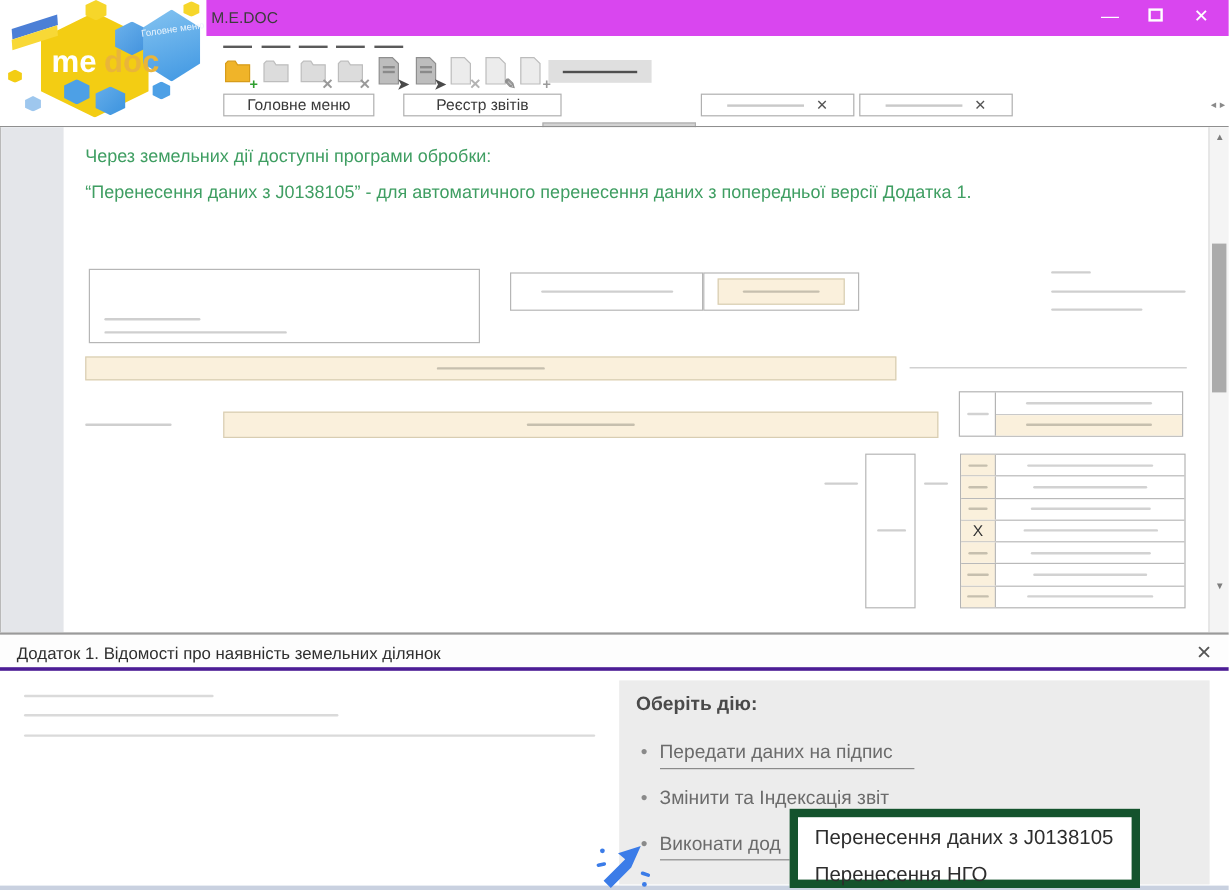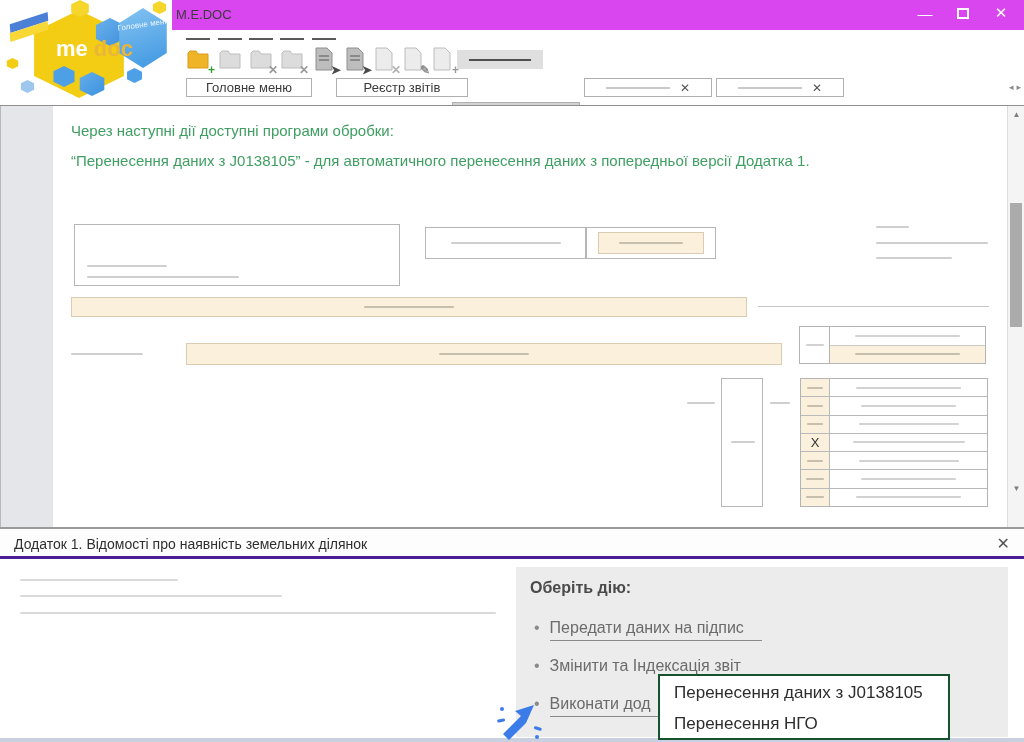--- a/index.html
+++ b/index.html
@@ -9,21 +9,21 @@
   
   #titlebar { position:absolute; left:0; top:0; width:1024px; height:30px; background:#d946ef; }
   #win-title { position:absolute; left:176px; top:7px; font-size:13px; color:#3c3c3c; }
   #win-controls { position:absolute; right:12px; top:4px; display:flex; gap:16px; align-items:center; }
   .wc { color:#fff; font-size:15px; width:22px; text-align:center; cursor:default; }
   .max-box { display:inline-block; width:12px; height:11px; border:2px solid #fff; }
 
   
   #logo-panel { position:absolute; left:0; top:0; width:172px; height:105px; background:#fff; z-index:3; overflow:hidden; }
   .hex { position:absolute; clip-path:polygon(50% 0, 94% 25%, 94% 75%, 50% 100%, 6% 75%, 6% 25%); }
-  #logo-text { position:absolute; left:56px; top:36px; font-size:22px; font-weight:bold; z-index:2; }
+  #logo-text { position:absolute; left:43px; top:36px; font-size:26px; font-weight:bold; z-index:2; }
   #logo-text .me { color:#fff; }
   #logo-text .doc { color:#e9b53a; margin-left:6px; }
   #flag-blue { position:absolute; left:10px; top:18px; width:38px; height:9px; background:#4c7fd6; transform:skewY(-14deg) rotate(-4deg); z-index:2;}
   #flag-yellow { position:absolute; left:10px; top:27px; width:38px; height:9px; background:#f8d836; transform:skewY(-14deg) rotate(-4deg); z-index:2;}
   #menu-hex-label { position:absolute; left:116px; top:20px; width:56px; text-align:center; color:#eaf4fd; font-size:8px; line-height:9px; transform:rotate(-8deg); z-index:2; }
 
   
   #toolbar { position:absolute; left:172px; top:30px; width:852px; height:48px; background:#fff; }
   .tb-slot { position:absolute; top:8px; width:28px; height:38px; cursor:pointer; }
   .tb-dash { position:absolute; left:1px; top:0; width:24px; height:2px; background:#5a5a5a; }
@@ -77,21 +77,21 @@
   #bp-header { position:absolute; left:0; top:0; width:1024px; height:30px; border-bottom:3px solid #4c1d95; background:#fdfdfd; }
   #bp-title { position:absolute; left:14px; top:7px; font-size:14px; color:#2f2f2f; }
   #bp-close { position:absolute; right:14px; top:5px; font-size:16px; color:#555; cursor:pointer; }
 
   #action-panel { position:absolute; left:516px; top:38px; width:492px; height:170px; background:#ececec; }
   #ap-prompt { position:absolute; left:14px; top:12px; font-size:16px; font-weight:bold; color:#4a4a4a; }
   .action-item { position:absolute; left:18px; font-size:16px; color:#6b6b6b; white-space:nowrap; cursor:pointer; }
   .action-item .bullet { margin-right:10px; color:#8a8a8a; }
   .action-item .lbl.u { border-bottom:1px solid #8a8a8a; padding-bottom:4px; padding-right:18px; }
 
-  #popup { position:absolute; left:658px; top:145px; width:292px; height:66px; background:#fff; border:2px solid #14532d; z-index:6; }
+  #popup { position:absolute; left:658px; top:145px; width:292px; height:66px; background:#fff; border:7px solid #14532d; z-index:6; }
   .popup-item { position:absolute; left:14px; font-size:17px; color:#2d2d2d; white-space:nowrap; cursor:pointer; }
 
   #cursor { position:absolute; left:496px; top:166px; z-index:7; }
 
   #bp-lines .lnw { background:#dadada; }
   #bottom-edge { position:absolute; left:0; bottom:0; width:1024px; height:4px; background:#c9d1e0; }
 </style>
 </head>
 <body>
 
@@ -213,21 +213,21 @@
       <span class="tx">✕</span>
     </div>
     <div id="tab-scroll"><span>◂</span><span>▸</span></div>
   </div>
 
   <div id="top-divider"></div>
 
   <div id="main">
     <div id="left-strip"></div>
 
-    <div class="green-line" style="top:16px">Через наступні дії доступні програми обробки:</div>
+    <div class="green-line" style="top:16px">Через земельних дії доступні програми обробки:</div>
     <div class="green-line" style="top:46px">“Перенесення даних з J0138105” - для автоматичного перенесення даних з попередньої версії Додатка 1.</div>
 
     <div class="bx" style="left:73px; top:118px; width:326px; height:62px;">
       <i class="ln" style="left:12px; top:40px; width:80px;"></i>
       <i class="ln" style="left:12px; top:51px; width:152px;"></i>
     </div>
     <div class="bx" style="left:424px; top:121px; width:161px; height:32px;">
       <i class="ln" style="left:25px; top:14px; width:110px;"></i>
     </div>
     <div class="bx" style="left:585px; top:121px; width:130px; height:32px;">

